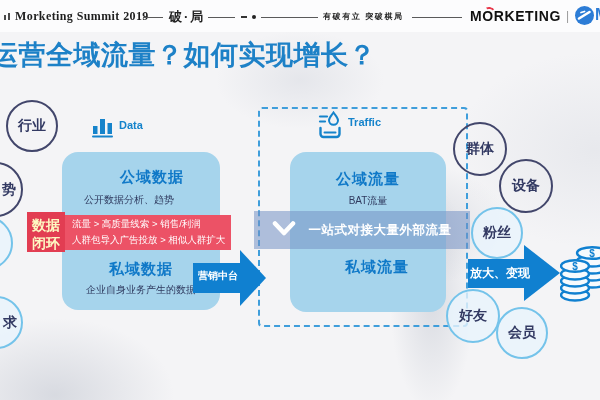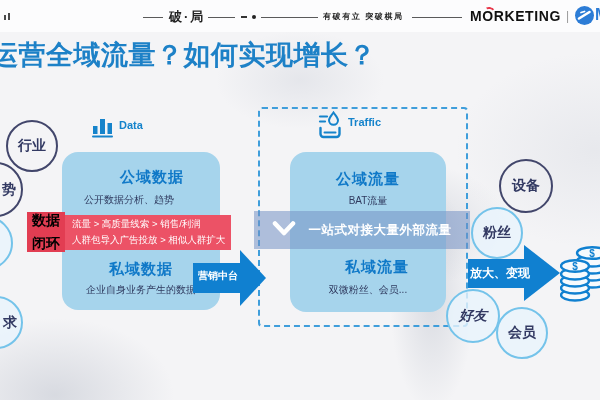--- a/index.html
+++ b/index.html
@@ -48,22 +48,22 @@
   .c-blue { border:2px solid #74c3ea; background:rgba(233,244,252,0.8); }
   .c-right-align { justify-content:flex-end; }
   
   .bluebox { position:absolute; background:#a6d4ec; border-radius:16px; }
   .sec-header-label { position:absolute; font-size:11px; font-weight:bold; color:#1583cb; }
   .sec-title { position:absolute; text-align:center; font-size:15px; font-weight:bold;
                color:#1079c8; letter-spacing:1px; }
   .sec-desc { position:absolute; text-align:center; font-size:10px; color:#2f3a5f; }
   
   #data-loop-label { position:absolute; left:27px; top:212px; width:38px; height:40px;
-                     background:#e23d52; color:#000000; font-size:14px; font-weight:bold;
-                     display:flex; flex-direction:column; align-items:center; justify-content:space-between;
+                     background:#e23d52; color:#fef9c3; font-size:14px; font-weight:bold;
+                     display:flex; flex-direction:column; align-items:center; justify-content:flex-end;
                      line-height:1.25; }
   #data-loop-banner { position:absolute; left:65px; top:215px; width:166px; height:35px;
                       background:#ec5266; color:#fff; font-size:9.5px;
                       display:flex; flex-direction:column; justify-content:center;
                       gap:3px; padding-left:7px; white-space:nowrap; }
   
   #traffic-dashed { position:absolute; left:258px; top:107px; width:210px; height:220px;
                     border:2px dashed #3f9edb; border-radius:4px; }
   #traffic-banner { position:absolute; left:254px; top:211px; width:216px; height:38px;
                     background:rgba(116,146,196,0.55); }
@@ -79,20 +79,21 @@
 </head>
 <body>
 
 <div id="slide">
 
   <div id="topbar">
     <span class="tb-bars">
         <i></i>
         <i></i>
       </span>
+    <span class="tb-event">Morketing Summit 2019</span>
     <span class="hline" style="left:143px;width:20px;"></span>
     <span class="tb-theme">破·局</span>
     <span class="hline" style="left:208px;width:27px;"></span>
     <span class="tb-minidash"></span>
     <span class="tb-dot"></span>
     <span class="hline" style="left:261px;width:57px;"></span>
     <span class="tb-slogan">有破有立 突破棋局</span>
     <span class="hline" style="left:412px;width:50px;"></span>
     <span class="tb-brand">MORKETING</span>
     <span class="tb-o-accent"></span>
@@ -100,21 +101,21 @@
     <svg class="tb-logo" width="21" height="21" viewBox="0 0 21 21">
       <circle cx="10.5" cy="10.5" r="9.5" fill="#2c7cd6"></circle>
       <path d="M5,13.5 L15.5,7" stroke="#fff" stroke-width="2.6" stroke-linecap="round"></path>
       <path d="M7,7.5 l3.5,-1" stroke="#fff" stroke-width="1.8" stroke-linecap="round"></path>
     </svg>
     <span class="tb-m">M</span>
   </div>
 
   <div id="page-title">运营全域流量？如何实现增长？</div>
 
-  <div class="circle c-dark" style="left:6px;top:120px;width:52px;height:52px;">
+  <div class="circle c-dark" style="left:6px;top:100px;width:52px;height:52px;">
     <span>行业</span>
   </div>
   <div class="circle c-dark c-right-align" style="left:-32px;top:162px;width:55px;height:55px;padding-right:5px;">
     <span>势</span>
   </div>
   <div class="circle c-blue" style="left:-41px;top:216px;width:54px;height:54px;"></div>
   <div class="circle c-blue c-right-align" style="left:-30px;top:296px;width:53px;height:53px;padding-right:4px;">
     <span>求</span>
   </div>
 
@@ -149,35 +150,37 @@
     <path d="M15.5,1.5 C17.5,4.5 20,6.8 20,9.3 A4.5,4.5 0 0 1 11,9.3 C11,6.8 13.5,4.5 15.5,1.5 Z" stroke="#1583cb" stroke-width="2" fill="none"></path>
     <path d="M2.5,17 v6 a3,3 0 0 0 3,3 h13 a3,3 0 0 0 3,-3 v-6" stroke="#1583cb" stroke-width="2.4" fill="none" stroke-linecap="round"></path>
     <path d="M6.5,21.5 h11" stroke="#1583cb" stroke-width="2" stroke-linecap="round" fill="none"></path>
   </svg>
   <span class="sec-header-label" style="left:348px;top:116px;">Traffic</span>
 
   <div class="bluebox" style="left:290px;top:152px;width:156px;height:160px;"></div>
   <div class="sec-title" style="left:290px;top:170px;width:156px;">公域流量</div>
   <div class="sec-desc" style="left:290px;top:194px;width:156px;">BAT流量</div>
   <div class="sec-title" style="left:290px;top:258px;width:156px;margin-left:9px;">私域流量</div>
-  <div class="sec-desc" style="left:290px;top:283px;width:156px;">双微粉丝、会员...</div>
 
   <div id="traffic-banner"></div>
   <svg style="position:absolute;left:272px;top:220px;" width="24" height="18" viewBox="0 0 24 18">
     <polyline points="3,3.5 12,13 21,3.5" stroke="#fff" stroke-width="4.5" fill="none" stroke-linecap="round" stroke-linejoin="round"></polyline>
   </svg>
   <div id="traffic-banner-text">一站式对接大量外部流量</div>
 
+  <div class="circle c-dark" style="left:453px;top:122px;width:54px;height:54px;">
+    <span>群体</span>
+  </div>
   <div class="circle c-blue" style="left:471px;top:207px;width:52px;height:52px;">
     <span>粉丝</span>
   </div>
   <div class="circle c-dark" style="left:499px;top:159px;width:54px;height:54px;">
     <span>设备</span>
   </div>
-  <div class="circle c-blue" style="left:446px;top:289px;width:54px;height:54px;font-style:italic;">
+  <div class="circle c-blue" style="left:446px;top:289px;width:54px;height:54px;">
     <span>好友</span>
   </div>
   <div class="circle c-blue" style="left:496px;top:307px;width:52px;height:52px;">
     <span>会员</span>
   </div>
 
   <div class="arrow-body" style="left:193px;top:263px;width:47px;height:30px;"></div>
   <div class="arrow-head" style="left:240px;top:250px;border-top:28px solid transparent;
        border-bottom:28px solid transparent;border-left:26px solid #1080d0;"></div>
   <div class="arrow-label" style="left:193px;top:269px;width:50px;font-size:10px;">营销中台</div>

